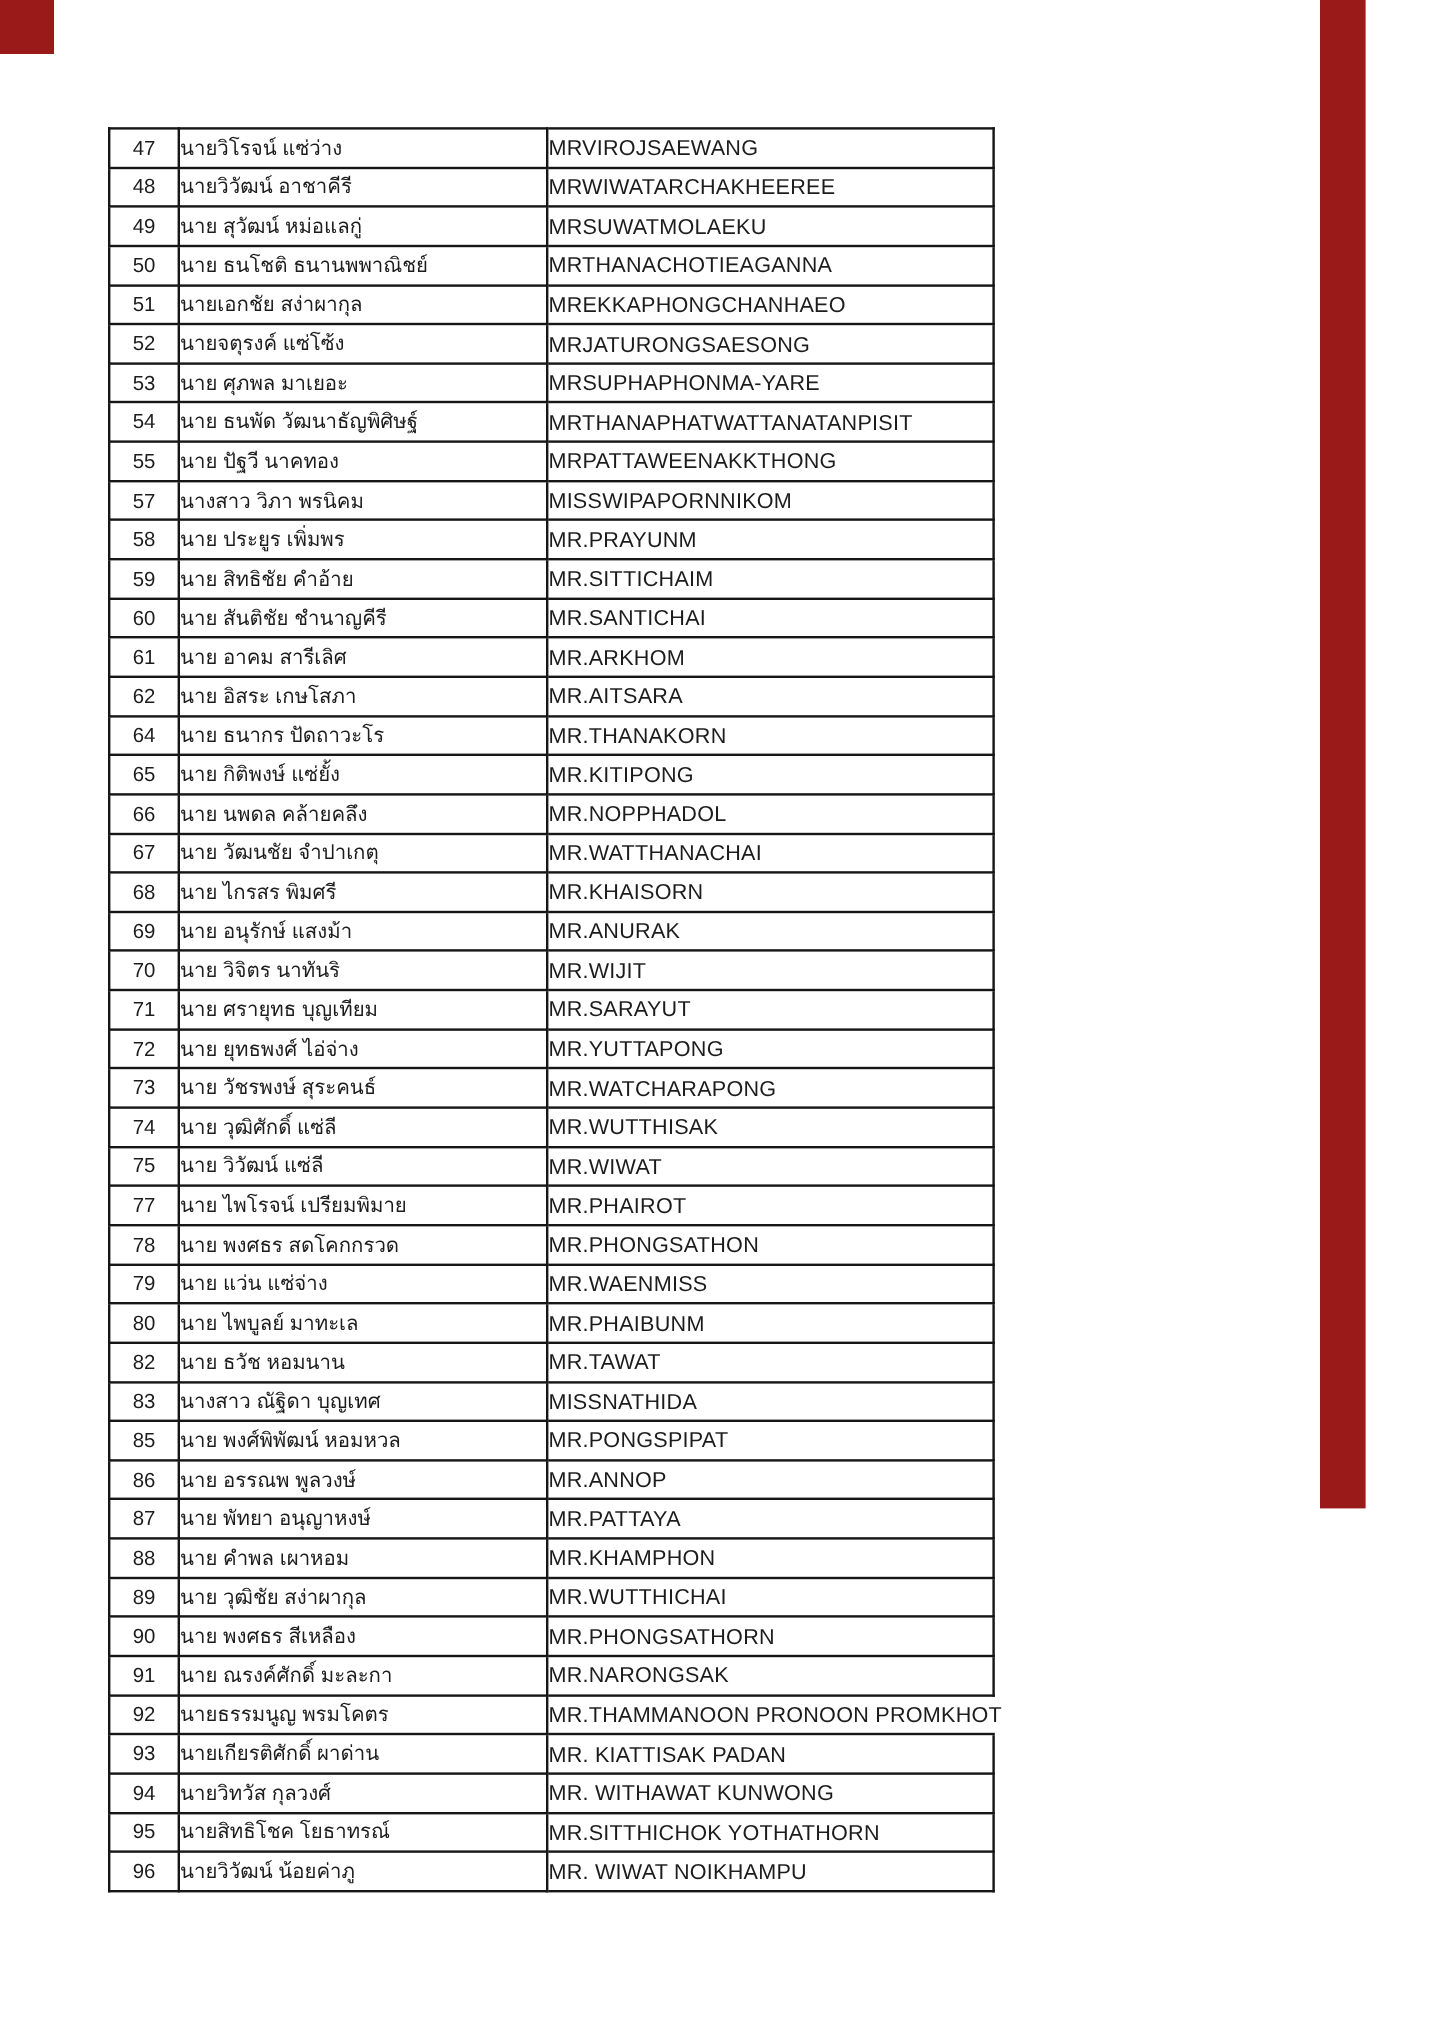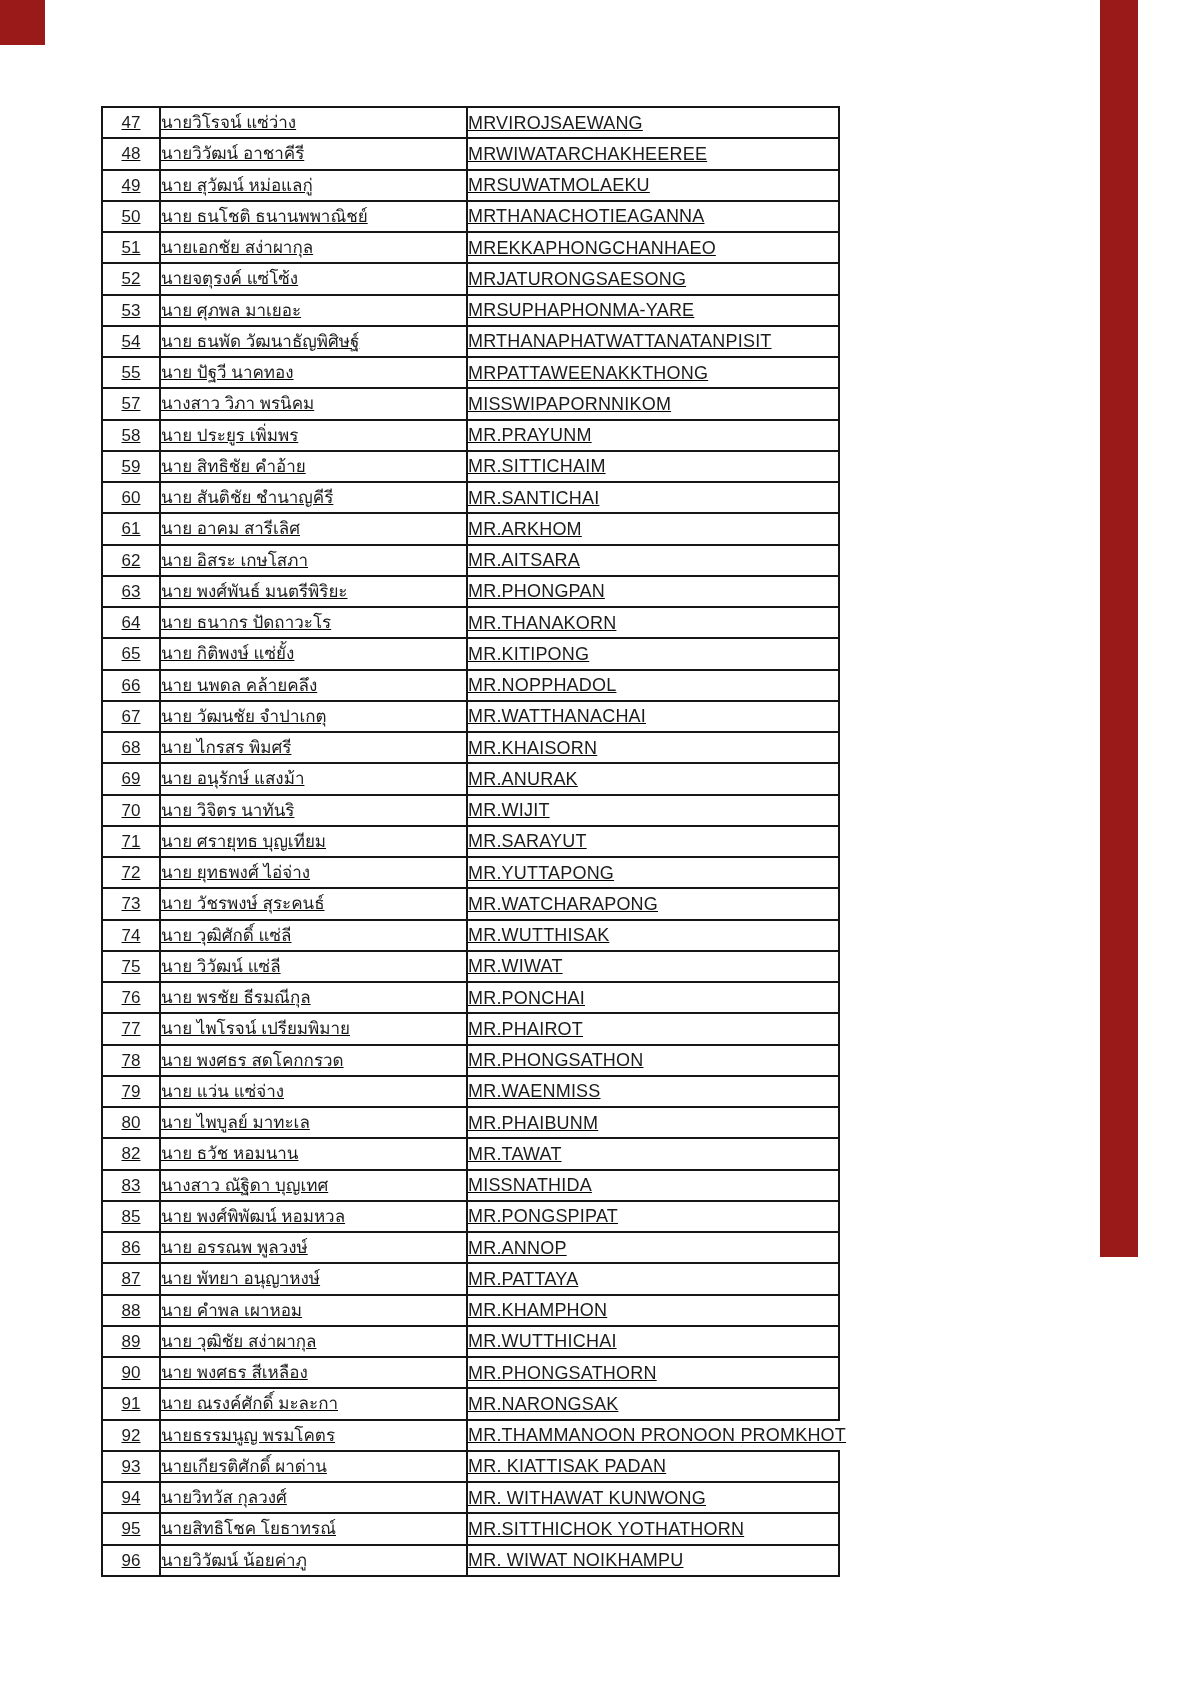--- a/index.html
+++ b/index.html
@@ -9,25 +9,24 @@
     position: relative;
     font-family: "Liberation Sans", sans-serif;
     overflow: hidden;
   }
   .red-marker { position: absolute; }
   .red-marker.square { left: 0; top: 0; width: 45px; height: 45px; }
   .red-marker.bar { left: 1100px; top: 0; width: 38px; height: 1257px; }
 
   table.name-list {
     position: absolute;
-    left: 101px; top: 106px;
+    left: 90px; top: 106px;
     width: 731px; height: 1471px;
     border-collapse: collapse;
     table-layout: fixed;
-    text-decoration: underline;
   }
   table.name-list tr { height: 29.4px; }
   table.name-list td {
     border: 2px solid #161616;
     padding: 0;
     color: #1c1c1c;
     line-height: 1;
     white-space: nowrap;
     overflow: visible;
     vertical-align: middle;
@@ -114,25 +113,20 @@
         <td class="no">61</td>
         <td class="thai">นาย อาคม สารีเลิศ</td>
         <td class="eng">MR.ARKHOM</td>
       </tr>
       <tr>
         <td class="no">62</td>
         <td class="thai">นาย อิสระ เกษโสภา</td>
         <td class="eng">MR.AITSARA</td>
       </tr>
       <tr>
-        <td class="no">63</td>
-        <td class="thai">นาย พงศ์พันธ์ มนตรีพิริยะ</td>
-        <td class="eng">MR.PHONGPAN</td>
-      </tr>
-      <tr>
         <td class="no">64</td>
         <td class="thai">นาย ธนากร ปัดถาวะโร</td>
         <td class="eng">MR.THANAKORN</td>
       </tr>
       <tr>
         <td class="no">65</td>
         <td class="thai">นาย กิติพงษ์ แซ่ยั้ง</td>
         <td class="eng">MR.KITIPONG</td>
       </tr>
       <tr>
@@ -177,25 +171,20 @@
       </tr>
       <tr>
         <td class="no">74</td>
         <td class="thai">นาย วุฒิศักดิ์ แซ่ลี</td>
         <td class="eng">MR.WUTTHISAK</td>
       </tr>
       <tr>
         <td class="no">75</td>
         <td class="thai">นาย วิวัฒน์ แซ่ลี</td>
         <td class="eng">MR.WIWAT</td>
-      </tr>
-      <tr>
-        <td class="no">76</td>
-        <td class="thai">นาย พรชัย ธีรมณีกุล</td>
-        <td class="eng">MR.PONCHAI</td>
       </tr>
       <tr>
         <td class="no">77</td>
         <td class="thai">นาย ไพโรจน์ เปรียมพิมาย</td>
         <td class="eng">MR.PHAIROT</td>
       </tr>
       <tr>
         <td class="no">78</td>
         <td class="thai">นาย พงศธร สดโคกกรวด</td>
         <td class="eng">MR.PHONGSATHON</td>

